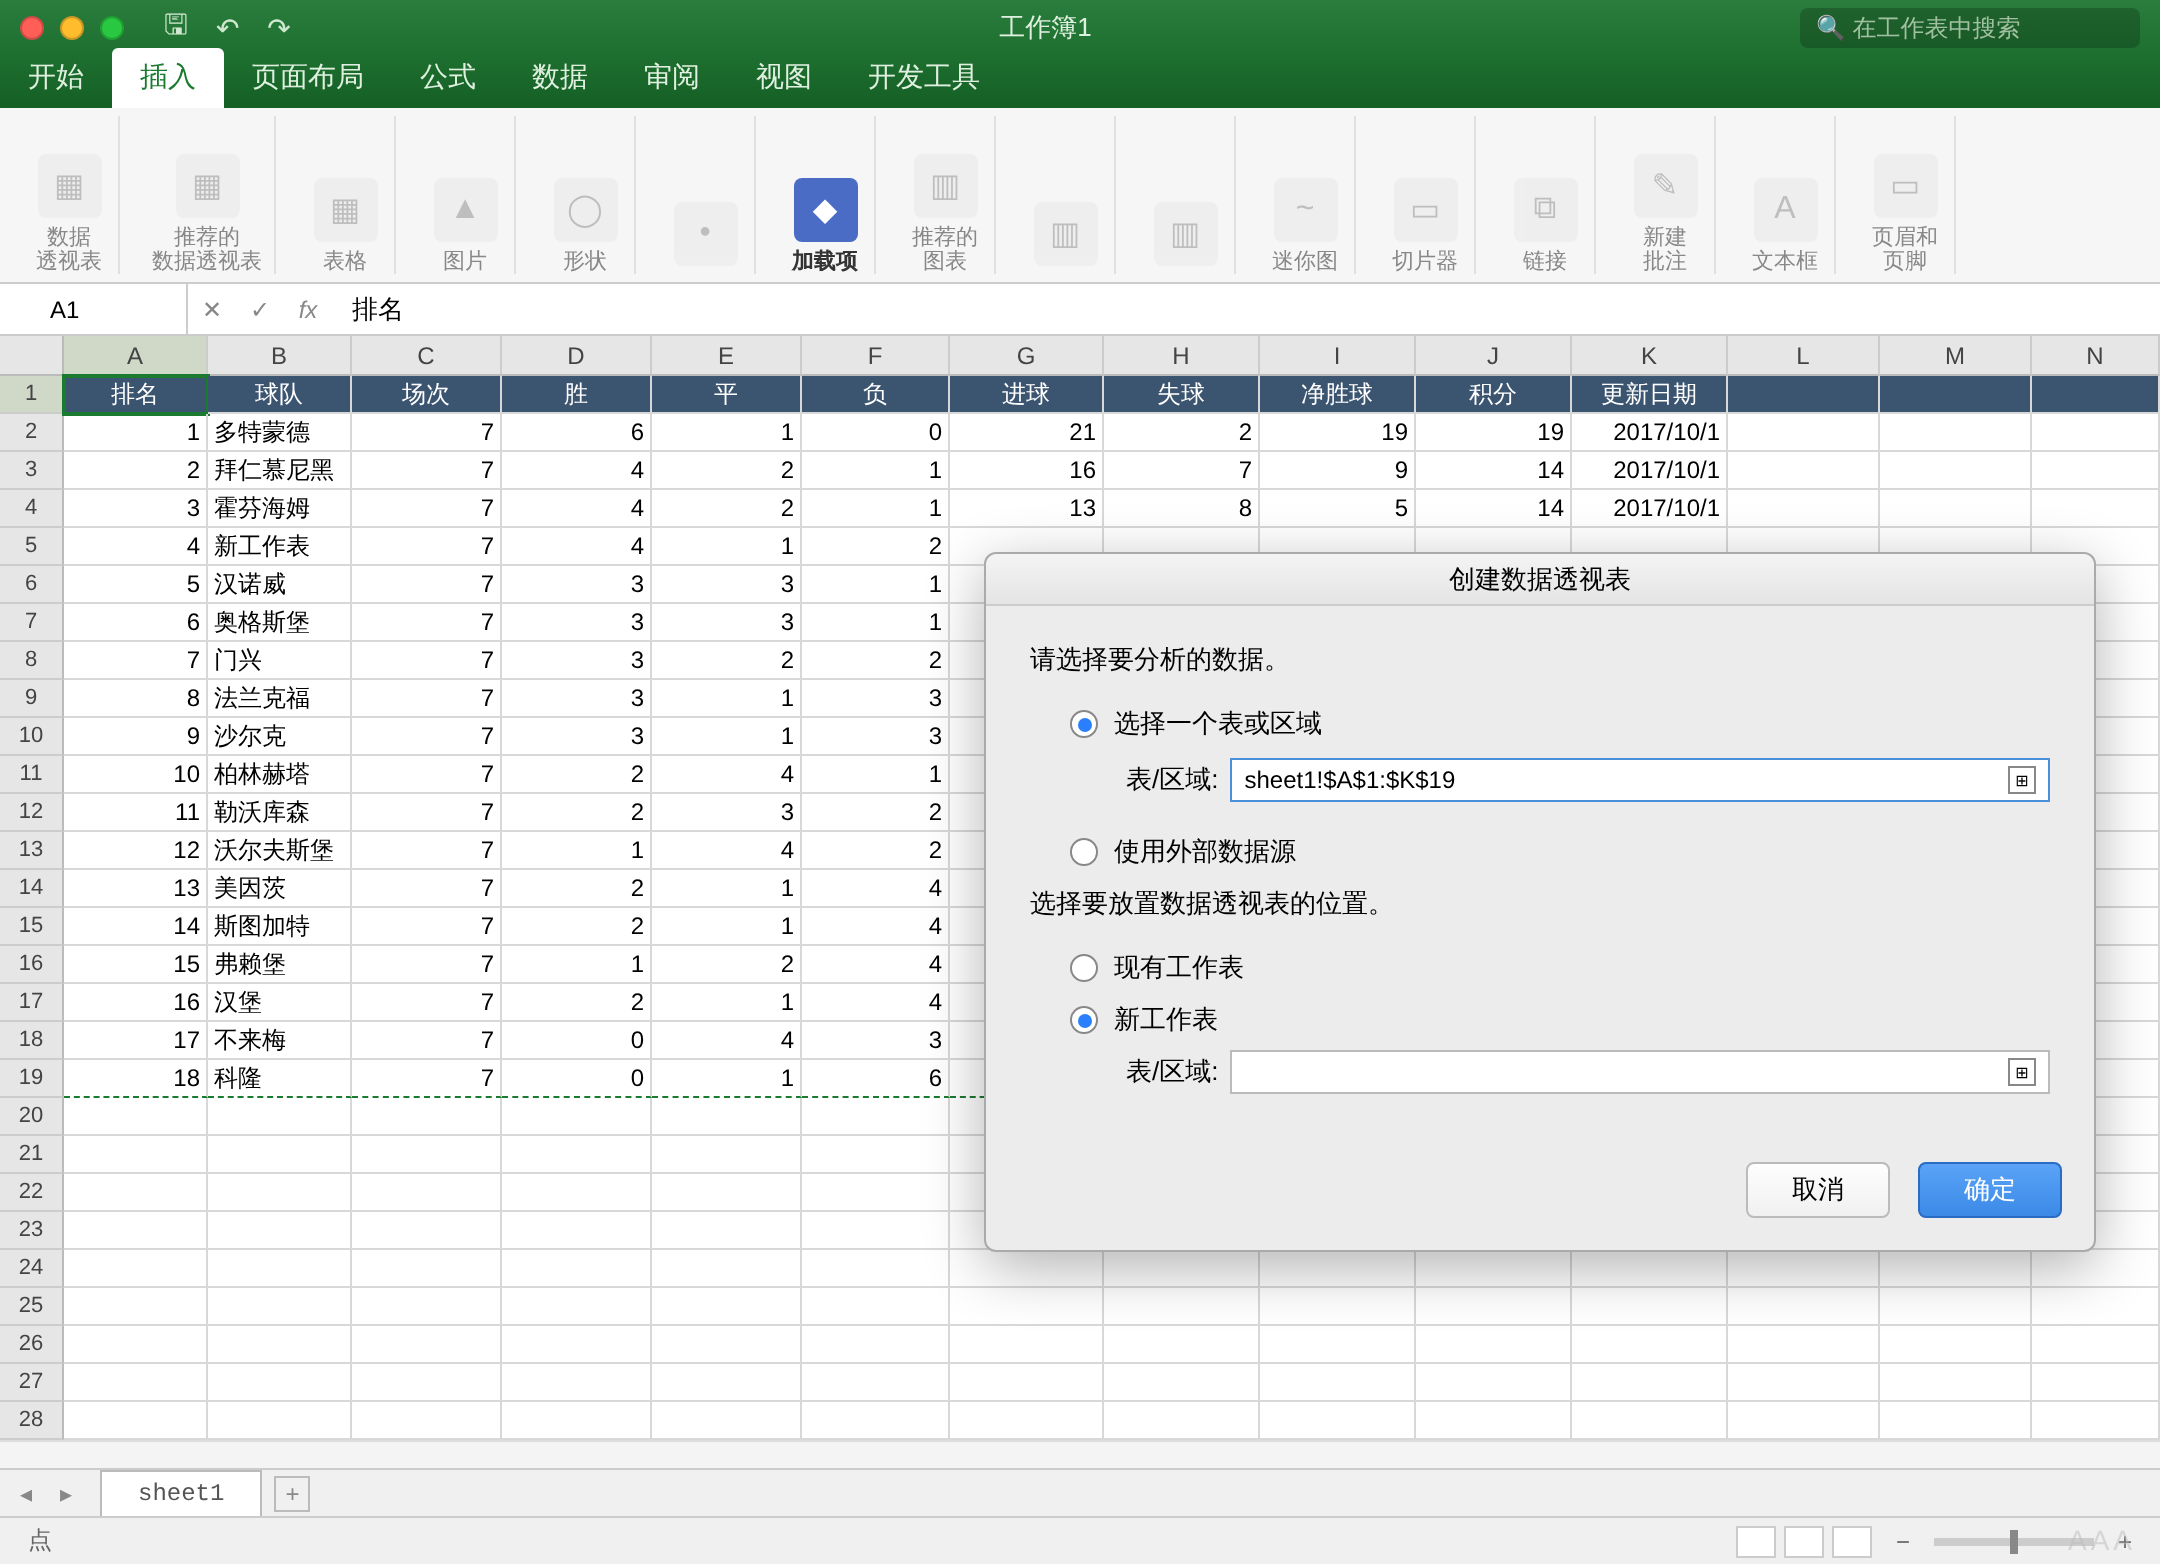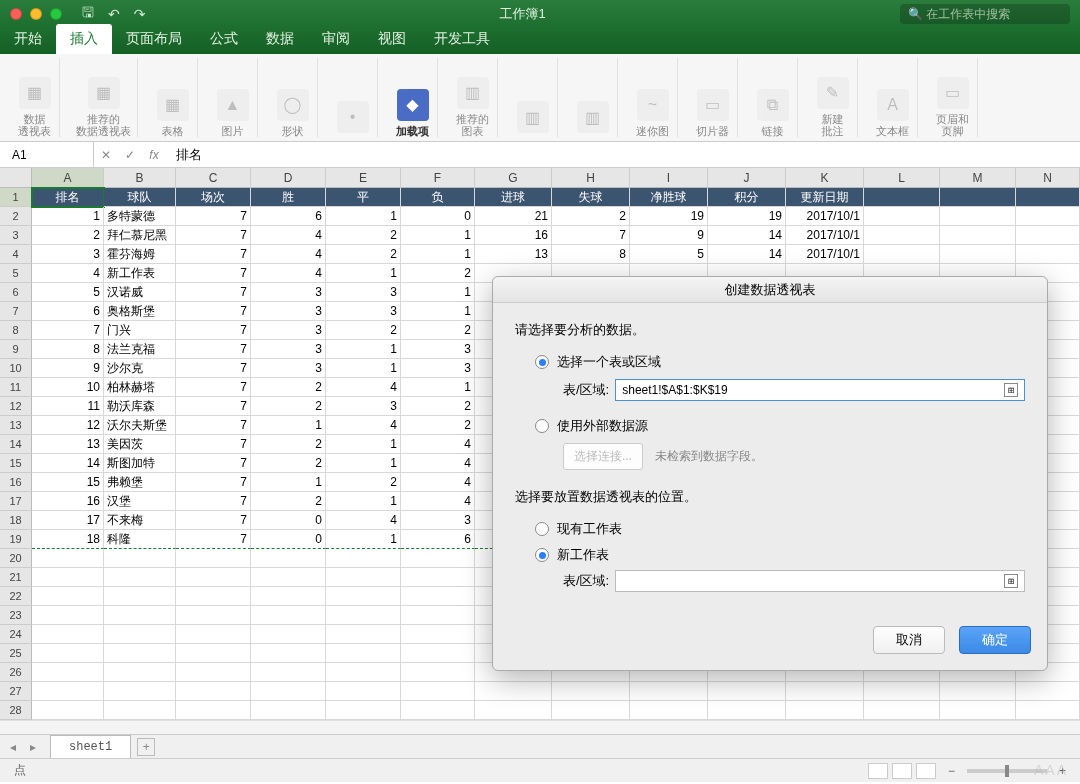--- a/index.html
+++ b/index.html
@@ -20,21 +20,21 @@
 .menu-item.active { background: #fff; color: #1a7a30; border-radius: 3px 3px 0 0; }
 
 .ribbon { height: 88px; background: #f6f6f6; border-bottom: 1px solid #ccc; display: flex; padding: 4px 10px; gap: 10px; }
 .rib-group { display: flex; flex-direction: column; align-items: center; justify-content: flex-end; padding: 0 6px; border-right: 1px solid #e0e0e0; min-width: 50px; }
 .rib-icon { width: 32px; height: 32px; background: #e8e8e8; border-radius: 4px; margin-bottom: 4px; opacity: 0.5; display:flex; align-items:center; justify-content:center; font-size:16px; color:#888;}
 .rib-icon.rib-accent { background: #4a6cc4; opacity:1; color:#fff;}
 .rib-label { font-size: 11px; color: #888; text-align: center; line-height: 1.1; }
 .rib-accent + .rib-label { color: #333; font-weight: bold; }
 
 .formula-bar { height: 26px; border-bottom: 1px solid #ccc; display: flex; align-items: center; background: #fff; }
-.name-box { width: 94px; padding: 0 12px; font-size: 12px; border-right: 1px solid #ccc; height:100%; display:flex; align-items:center; }
+.name-box { width: 94px; padding: 0 25px; font-size: 12px; border-right: 1px solid #ccc; height:100%; display:flex; align-items:center; }
 .fb-btn { width: 24px; text-align: center; color: #888; }
 .fb-fx { font-style: italic; }
 .formula-input { flex: 1; padding-left: 10px; font-size: 13px; }
 
 .grid-area { position: relative; overflow: hidden; height: 566px; }
 .corner { width: 32px; height: 20px; background: #e6e6e6; border-right: 1px solid #bbb; border-bottom: 1px solid #bbb; position: absolute; top: 0; left: 0; }
 .col-headers { position: absolute; top: 0; left: 32px; height: 20px; display: flex; }
 .col-header { height: 20px; text-align: center; background: #e6e6e6; border-right: 1px solid #ccc; border-bottom: 1px solid #bbb; font-size: 12px; color: #444; line-height: 20px; }
 .col-header.sel { background: #d0d8c8; }
 .row-headers { position: absolute; top: 20px; left: 0; width: 32px; }
@@ -723,24 +723,20 @@
       <span>表/区域:</span>
       <div class="dlg-input">
         <span>sheet1!$A$1:$K$19</span>
         <span class="dlg-sel-btn">⊞</span>
       </div>
     </div>
     <div class="dlg-opt">
       <span class="radio"></span>
       <span>使用外部数据源</span>
     </div>
-    <div style="display:flex;align-items:center;margin-bottom:18px">
-      <span class="dlg-disabled-btn">选择连接...</span>
-      <span class="dlg-disabled-text">未检索到数据字段。</span>
-    </div>
     <div class="dlg-section">选择要放置数据透视表的位置。</div>
     <div class="dlg-opt">
       <span class="radio"></span>
       <span>现有工作表</span>
     </div>
     <div class="dlg-opt" style="margin-bottom:2px">
       <span class="radio checked"></span>
       <span>新工作表</span>
     </div>
     <div class="dlg-field">

